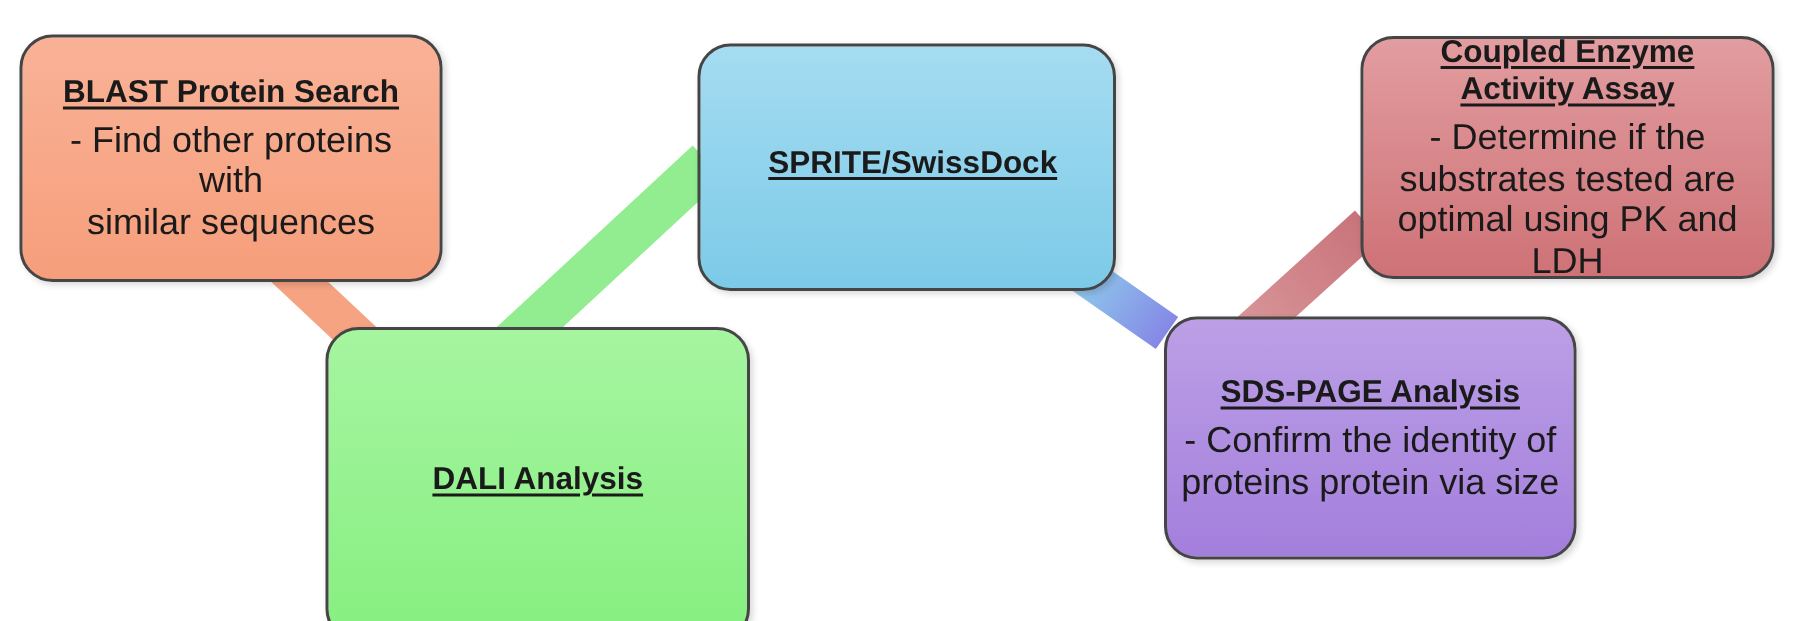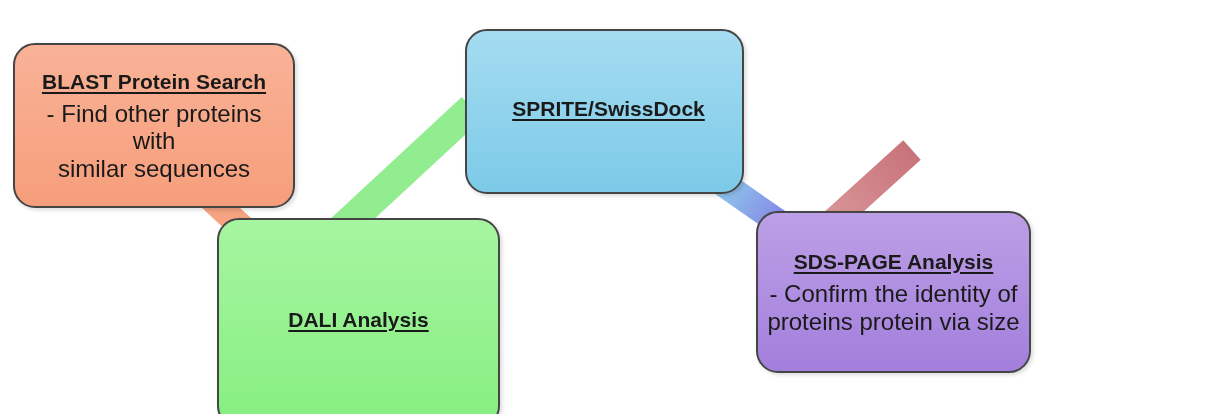--- a/index.html
+++ b/index.html
@@ -70,34 +70,41 @@
         <stop offset="1" stop-color="#C8737A"></stop>
       </linearGradient>
     </defs>
 
     <line x1="170" y1="160" x2="250" y2="235" stroke-width="26" stroke="#F5A381"></line>
     <line x1="335" y1="235" x2="472" y2="108" stroke-width="30" stroke="#92ED90"></line>
     <line x1="715" y1="178" x2="778" y2="222" stroke-width="26" stroke="url(#grad-blue-purple)"></line>
     <line x1="826" y1="228" x2="912" y2="150" stroke-width="26" stroke="url(#grad-red)"></line>
   </svg>
 
-  <div class="node" id="node-0" style="background: linear-gradient(rgb(249, 178, 151) 0%, rgb(246, 158, 123) 100%); margin-top: 20px;">
+  <div class="node" id="node-0" style="background: linear-gradient(rgb(249, 178, 151) 0%, rgb(246, 158, 123) 100%);">
     <div class="node-title">BLAST Protein Search</div>
     <div class="node-body">- Find other proteins with
 similar sequences</div>
   </div>
 
   <div class="node" id="node-1" style="background: linear-gradient(rgb(166, 245, 160) 0%, rgb(134, 239, 128) 100%);">
     <div class="node-title">DALI Analysis</div>
   </div>
 
   <div class="node" id="node-2" style="background: linear-gradient(rgb(165, 220, 241) 0%, rgb(124, 202, 232) 100%);">
     <div class="node-title">SPRITE/SwissDock</div>
   </div>
 
-  <div class="node" id="node-3" style="background: linear-gradient(rgb(188, 159, 230) 0%, rgb(163, 127, 220) 100%);">
+  <div class="node" id="node-3" style="background: linear-gradient(rgb(188, 159, 230) 0%, rgb(163, 127, 220) 100%); margin-left: 20px;">
     <div class="node-title">SDS-PAGE Analysis</div>
     <div class="node-body">- Confirm the identity of
 proteins protein via size</div>
   </div>
 
+  <div class="node" id="node-4" style="background: linear-gradient(rgb(226, 157, 160) 0%, rgb(206, 114, 118) 100%);">
+    <div class="node-title">Coupled Enzyme
+Activity Assay</div>
+    <div class="node-body">- Determine if the
+substrates tested are
+optimal using PK and LDH</div>
+  </div>
 
 </div>
 
 </body></html>

